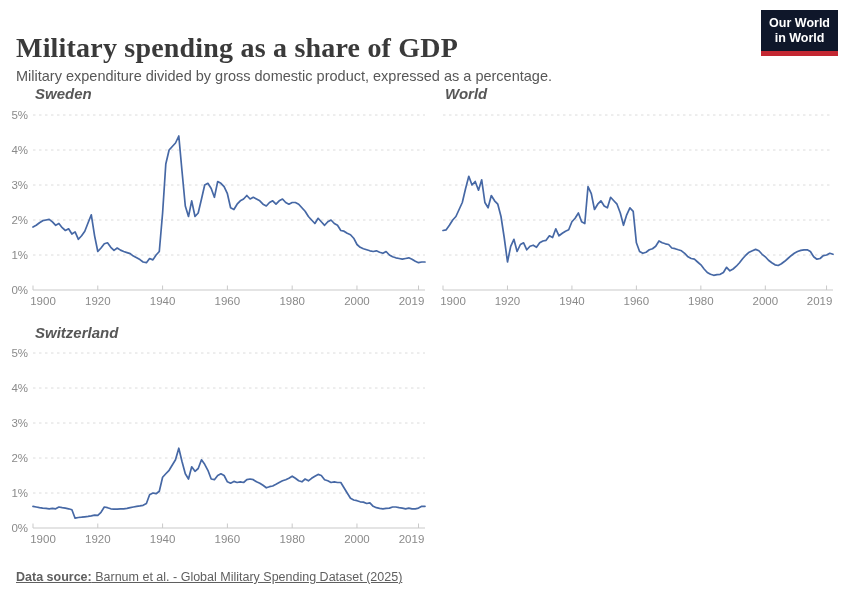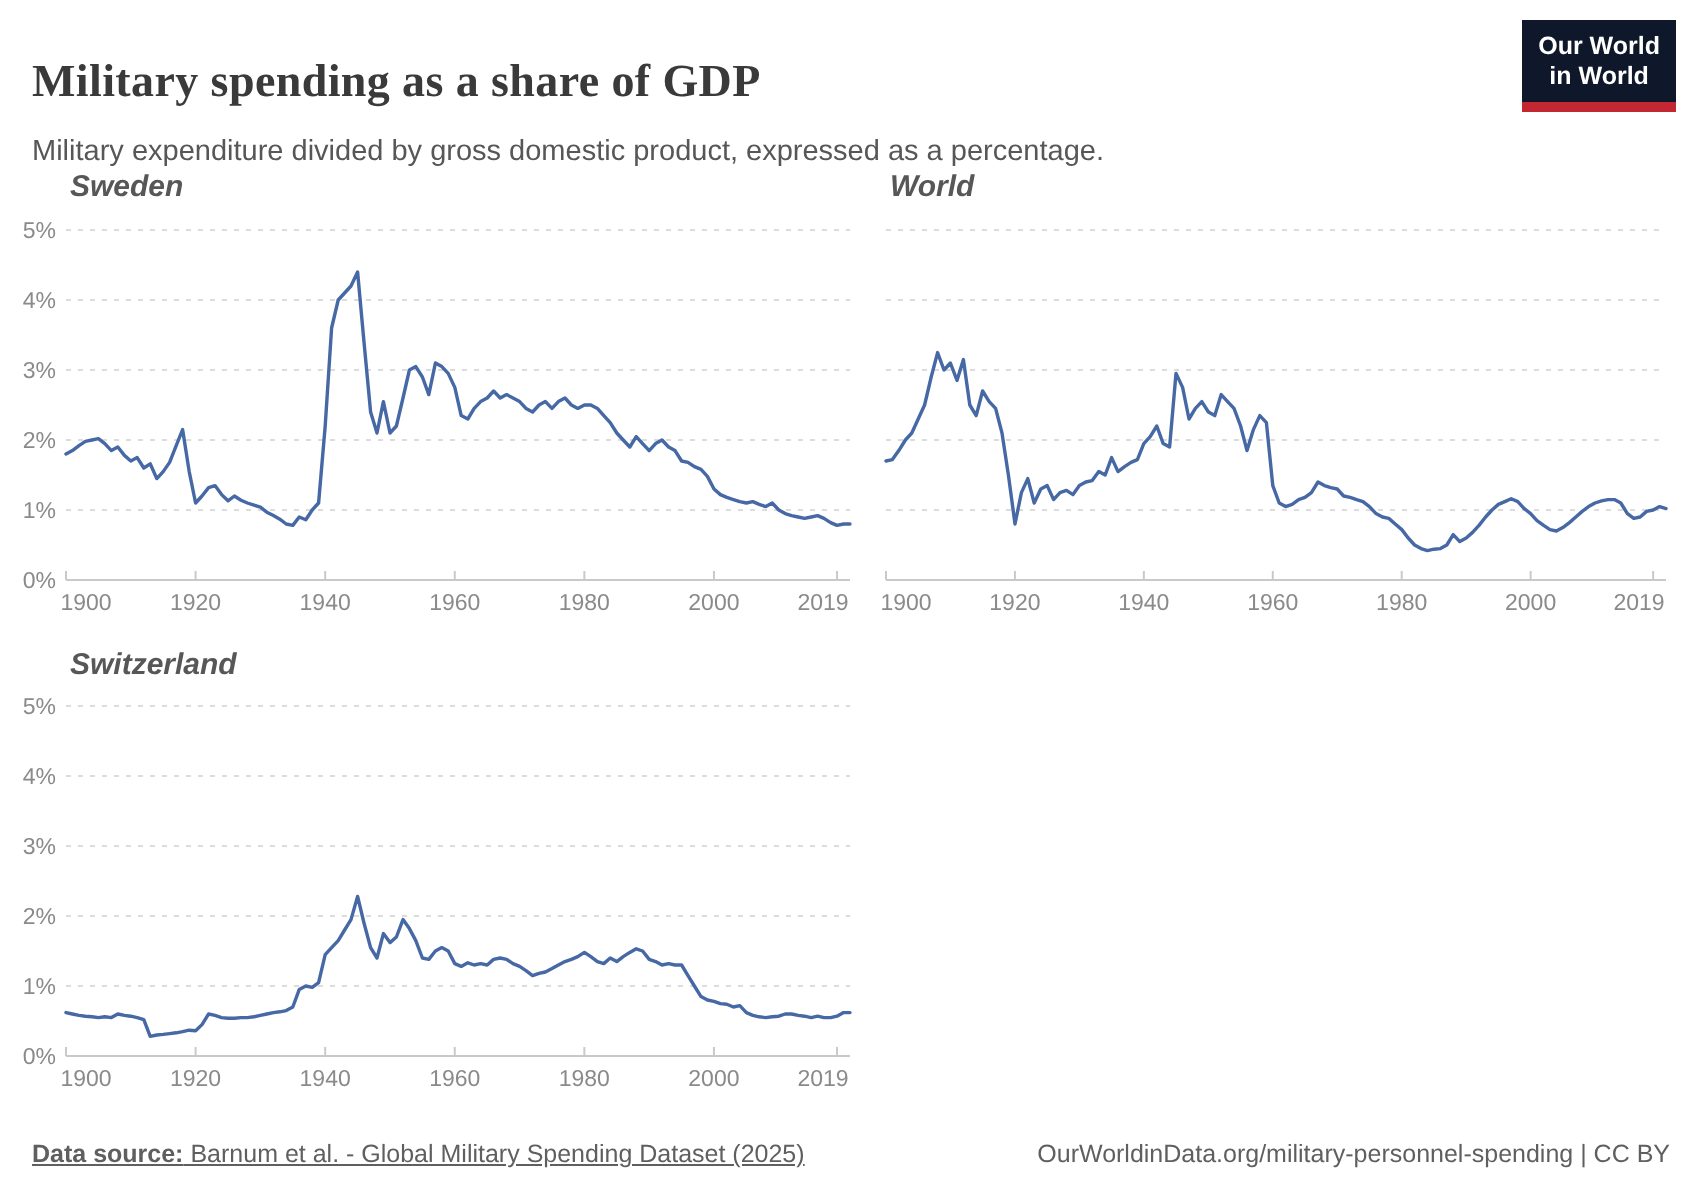--- a/index.html
+++ b/index.html
@@ -1,20 +1,20 @@
 <!DOCTYPE html>
 <html><head>
 <meta charset="utf-8">
 <style>
   html,body{margin:0;padding:0;background:#fff;}
   .canvas{position:relative;width:850px;height:600px;background:#ffffff;
           font-family:"Liberation Sans",sans-serif;overflow:hidden;}
   .chart-title{position:absolute;left:16px;top:13px;width:700px;
                font-family:"Liberation Serif",serif;font-weight:700;
-               font-size:23px;color:#3a3a3a;letter-spacing:.2px;}
+               font-size:28px;color:#3a3a3a;letter-spacing:.2px;}
   .chart-subtitle{position:absolute;left:16px;top:53px;width:760px;
                   font-size:14.5px;color:#575757;}
   .logo{position:absolute;top:10px;right:12px;background:#0f172a;
         border-bottom:5px solid #c32732;color:#ffffff;font-weight:700;
         font-size:12.5px;line-height:1.22;text-align:center;
         padding:6px 8px 4px 8px;}
   .logo span{display:block;}
   .facet-title{position:absolute;font-size:15px;font-weight:700;color:#575757;font-style:italic;}
   .ft-0{left:35px;top:85px;}
   .ft-1{left:445px;top:85px;}
@@ -127,15 +127,14 @@
       <text x="227.3801652892562" y="200" text-anchor="middle" class="ticklabel">1960</text>
       <text x="292.1735537190083" y="200" text-anchor="middle" class="ticklabel">1980</text>
       <text x="356.9669421487603" y="200" text-anchor="middle" class="ticklabel">2000</text>
       <text x="411.5206611570248" y="200" text-anchor="middle" class="ticklabel">2019</text>
       <path d="M33.0 163.3L36.2 164.0L39.5 164.7L42.7 165.1L46.0 165.4L49.2 165.8L52.4 165.4L55.7 165.8L58.9 164.0L62.2 164.7L65.4 165.1L68.6 165.8L71.9 166.8L75.1 175.2L78.4 174.5L81.6 174.2L84.8 173.8L88.1 173.4L91.3 172.8L94.6 172.1L97.8 172.4L101.0 169.3L104.3 164.0L107.5 164.7L110.8 165.8L114.0 166.1L117.2 166.1L120.5 165.8L123.7 165.8L127.0 165.4L130.2 164.7L133.4 164.0L136.7 163.3L139.9 162.9L143.1 162.3L146.4 160.5L149.6 151.8L152.9 150.0L156.1 150.7L159.3 148.3L162.6 134.3L165.8 130.8L169.1 127.3L172.3 122.0L175.5 116.8L178.8 105.2L182.0 118.5L185.3 130.8L188.5 136.0L191.7 123.8L195.0 128.3L198.2 125.5L201.5 116.8L204.7 121.3L207.9 127.3L211.2 136.0L214.4 136.7L217.7 132.5L220.9 130.8L224.1 132.5L227.4 138.8L230.6 140.2L233.9 138.4L237.1 139.5L240.3 138.8L243.6 139.5L246.8 136.7L250.1 136.0L253.3 136.7L256.5 138.8L259.8 140.2L263.0 142.3L266.3 144.8L269.5 143.7L272.7 143.0L276.0 141.3L279.2 139.5L282.5 137.8L285.7 136.7L288.9 135.3L292.2 133.2L295.4 135.3L298.7 137.8L301.9 138.8L305.1 136.0L308.4 137.8L311.6 135.3L314.9 133.2L318.1 131.4L321.3 132.5L324.6 136.7L327.8 137.8L331.0 139.5L334.3 138.8L337.5 139.5L340.8 139.5L344.0 144.8L347.2 150.0L350.5 155.3L353.7 157.0L357.0 157.7L360.2 158.8L363.4 159.1L366.7 160.5L369.9 159.8L373.2 163.3L376.4 164.7L379.6 165.4L382.9 165.8L386.1 165.4L389.4 165.1L392.6 164.0L395.8 164.0L399.1 164.7L402.3 165.1L405.6 165.8L408.8 165.1L412.0 165.8L415.3 165.8L418.5 165.1L421.8 163.3L425.0 163.3" fill="none" stroke="#4668a5" stroke-width="1.7" stroke-linejoin="round" stroke-linecap="round"></path>
     </svg>
 
   <div class="footer-left">
     <span class="b">Data source:</span><span> Barnum et al. - Global Military Spending Dataset (2025)</span>
   </div>
-  <a class="footer-right">OurWorldinData.org/military-personnel-spending | CC BY</a>
 
 </div>
 
 </body></html>

